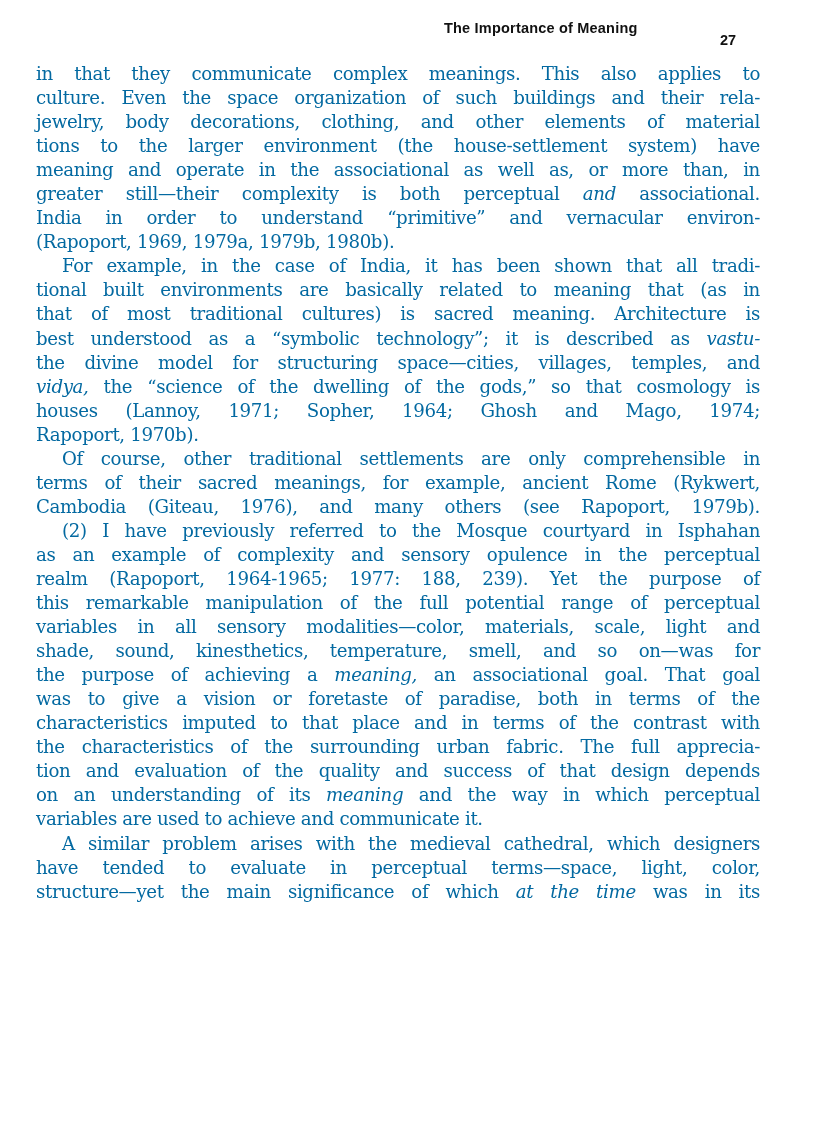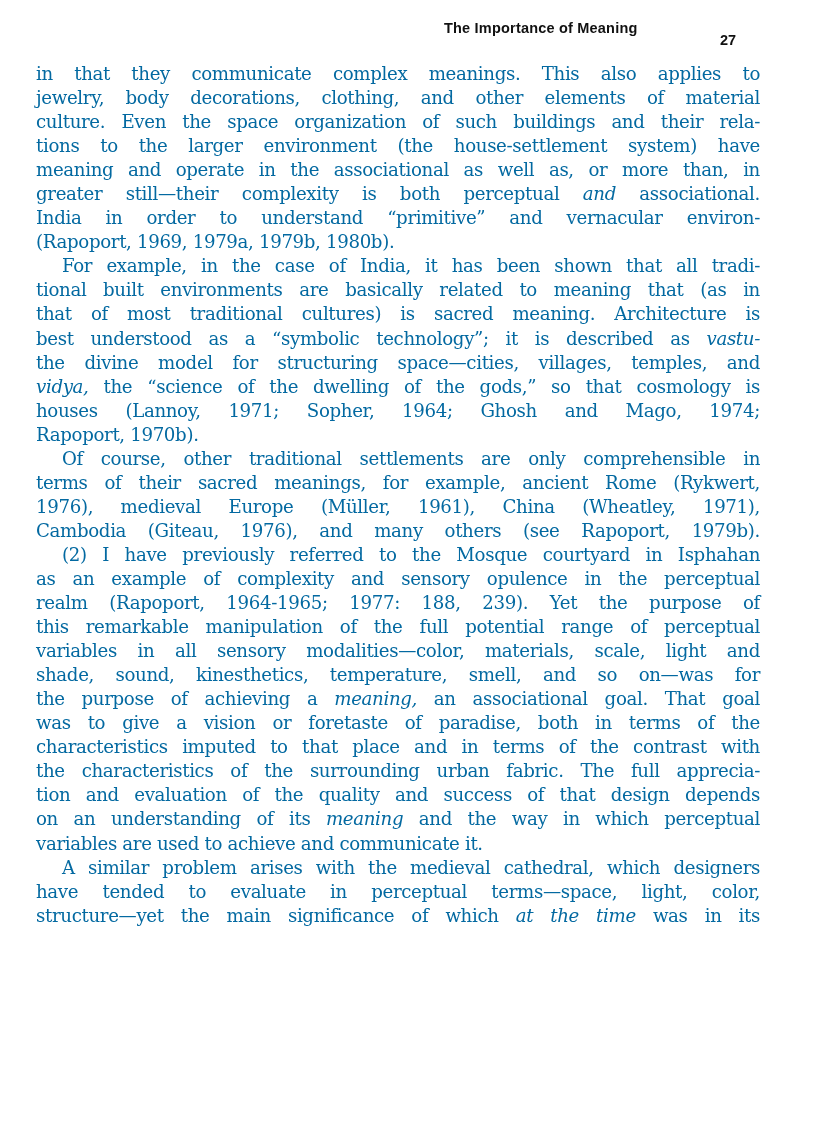--- a/index.html
+++ b/index.html
@@ -69,42 +69,41 @@
 <body>
 
 <div class="running-head">
   <span class="title">The Importance of Meaning</span>
   <span class="folio">27</span>
 </div>
 
 <div class="page-body" id="page-body">
     <div>
       <span class="line"><span>in that they communicate complex meanings. This also applies to</span></span>
+      <span class="line"><span>culture. Even the space organization of such buildings and their rela-</span></span>
       <span class="line"><span>jewelry, body decorations, clothing, and other elements of material</span></span>
-      <span class="line"><span>culture. Even the space organization of such buildings and their rela-</span></span>
       <span class="line"><span>tions to the larger environment (the house-settlement system) have</span></span>
       <span class="line"><span>meaning and operate in the associational as well as, or more than, in</span></span>
       <span class="line"><span>greater still—their complexity is both perceptual </span><span class="it">and</span><span> associational.</span></span>
       <span class="line"><span>India in order to understand “primitive” and vernacular environ-</span></span>
       <span class="line last"><span>(Rapoport, 1969, 1979a, 1979b, 1980b).</span></span>
     </div>
     <div>
       <span class="line indent"><span>For example, in the case of India, it has been shown that all tradi-</span></span>
       <span class="line"><span>tional built environments are basically related to meaning that (as in</span></span>
       <span class="line"><span>that of most traditional cultures) is sacred meaning. Architecture is</span></span>
       <span class="line"><span>best understood as a “symbolic technology”; it is described as </span><span class="it">vastu-</span></span>
       <span class="line"><span>the divine model for structuring space—cities, villages, temples, and</span></span>
       <span class="line"><span class="it">vidya,</span><span> the “science of the dwelling of the gods,” so that cosmology is</span></span>
       <span class="line"><span>houses (Lannoy, 1971; Sopher, 1964; Ghosh and Mago, 1974;</span></span>
       <span class="line last"><span>Rapoport, 1970b).</span></span>
     </div>
     <div>
       <span class="line indent"><span>Of course, other traditional settlements are only comprehensible in</span></span>
       <span class="line"><span>terms of their sacred meanings, for example, ancient Rome (Rykwert,</span></span>
-      <span class="line"><span>1976), medieval Europe (Müller, 1961), China (Wheatley, 1971),</span></span>
       <span class="line"><span>Cambodia (Giteau, 1976), and many others (see Rapoport, 1979b).</span></span>
     </div>
     <div>
       <span class="line indent"><span>(2) I have previously referred to the Mosque courtyard in Isphahan</span></span>
       <span class="line"><span>as an example of complexity and sensory opulence in the perceptual</span></span>
       <span class="line"><span>realm (Rapoport, 1964-1965; 1977: 188, 239). Yet the purpose of</span></span>
       <span class="line"><span>this remarkable manipulation of the full potential range of perceptual</span></span>
       <span class="line"><span>variables in all sensory modalities—color, materials, scale, light and</span></span>
       <span class="line"><span>shade, sound, kinesthetics, temperature, smell, and so on—was for</span></span>
       <span class="line"><span>the purpose of achieving a </span><span class="it">meaning,</span><span> an associational goal. That goal</span></span>

